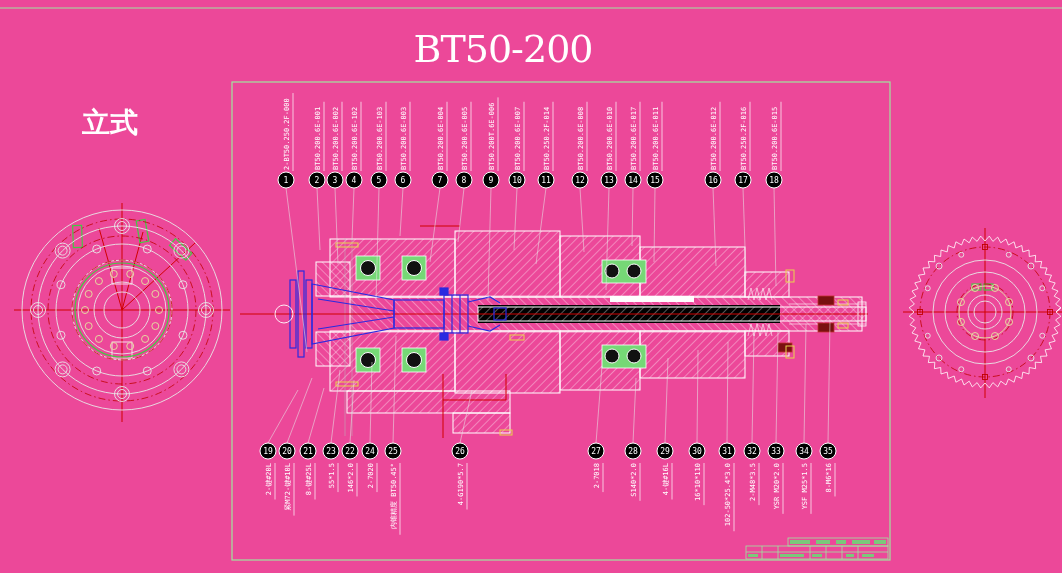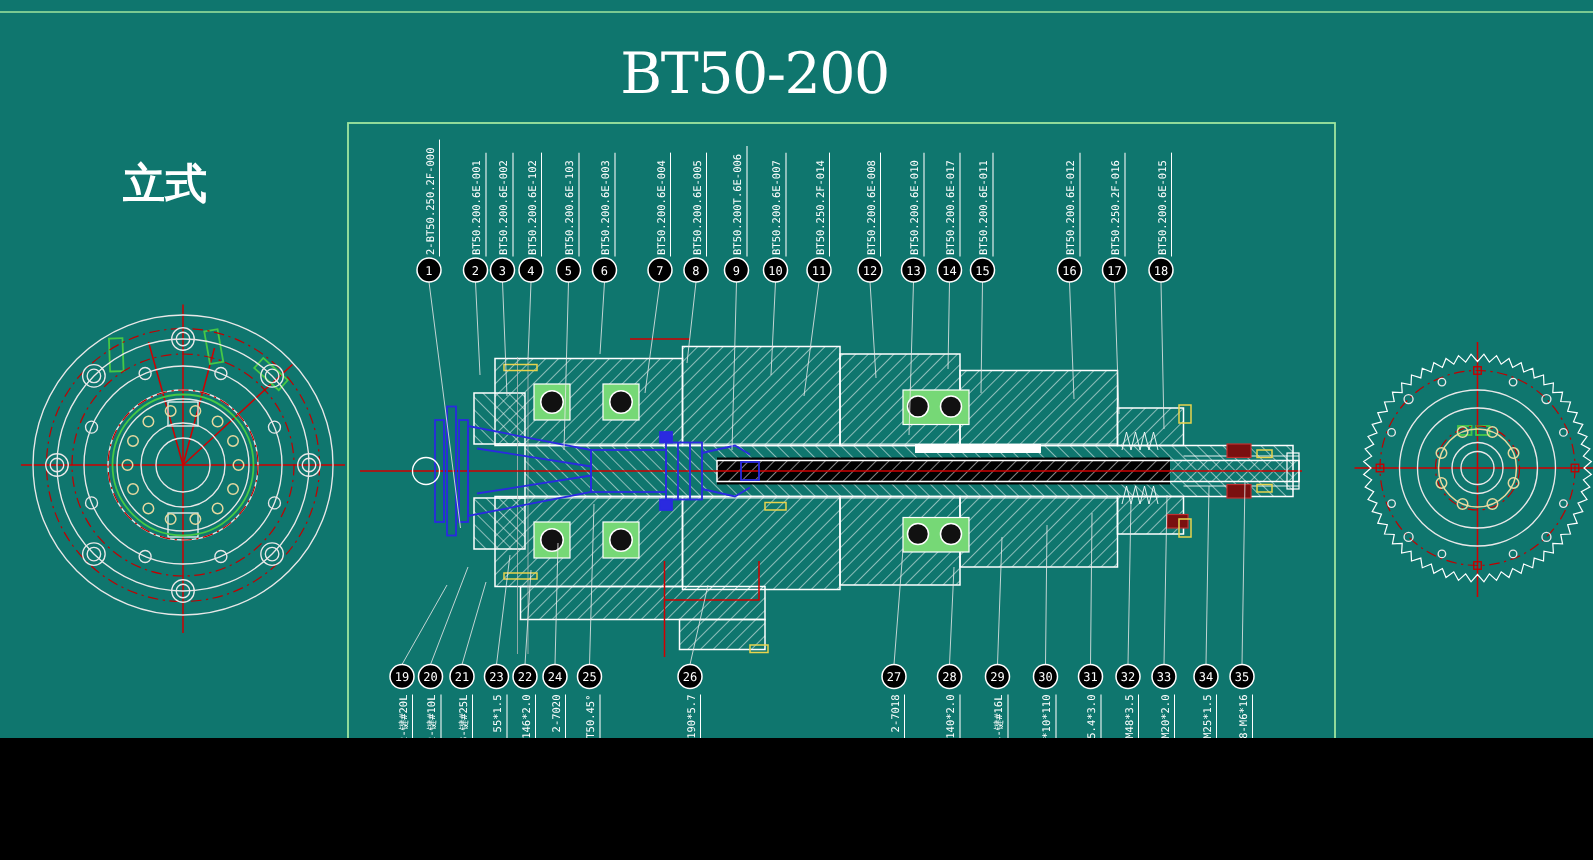--- a/index.html
+++ b/index.html
@@ -1,16 +1,16 @@
 <!DOCTYPE html>
 <html><head>
 <meta charset="utf-8">
 <style>
   html,body{margin:0;padding:0;background:#000;}
-  #stage{position:relative;width:1062px;height:492px;background:#0f766e;overflow:hidden;
+  #stage{position:relative;width:1062px;height:573px;background:#ec4899;overflow:hidden;
          font-family:"DejaVu Sans Mono",monospace;}
   svg{position:absolute;left:0;top:0;}
   .hat1{fill:url(#h1);stroke:#fff;stroke-width:1;}
   .hat2{fill:url(#h2);stroke:#fff;stroke-width:1;}
   .wthin{stroke:#fff;stroke-width:0.6;}
   .wfaint{stroke:#bbb;stroke-width:0.5;}
   .red{stroke:#d00000;stroke-width:1;fill:none;}
   .reddash{stroke:#c00000;stroke-width:0.8;fill:none;stroke-dasharray:7 3 1.5 3;}
   .blue{stroke:#2a2ae0;stroke-width:1.2;fill:none;}
   .grn{stroke:#46c846;stroke-width:1.2;fill:none;}

